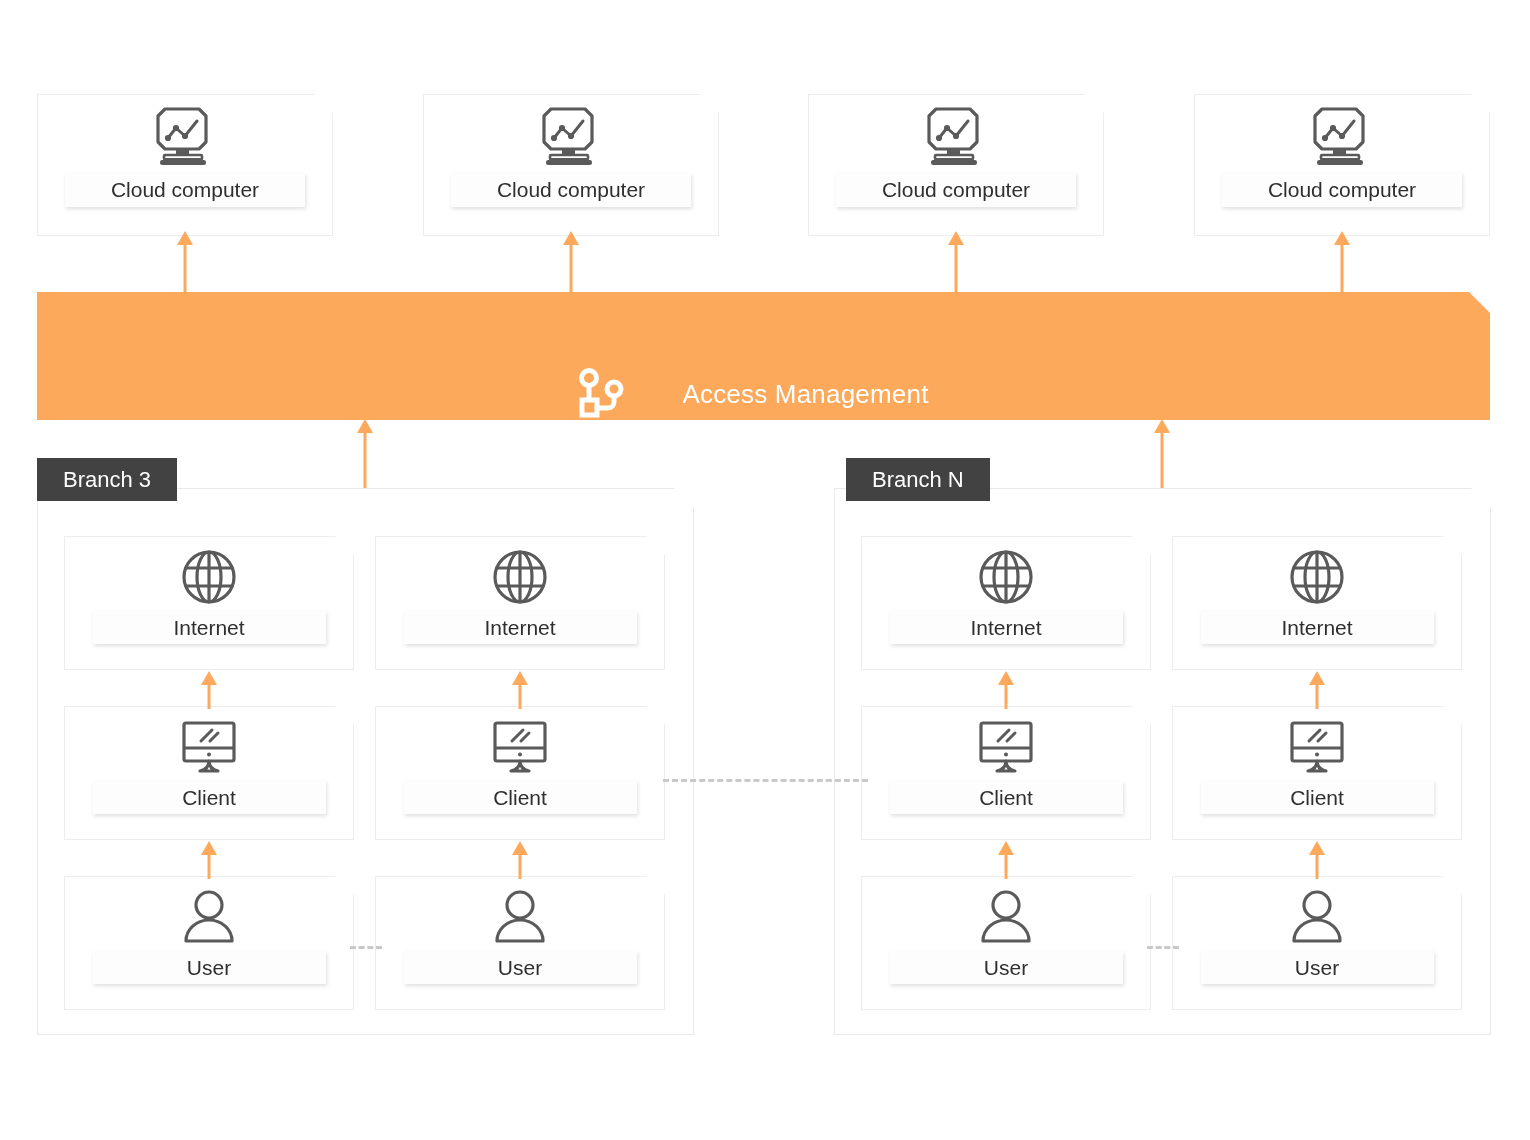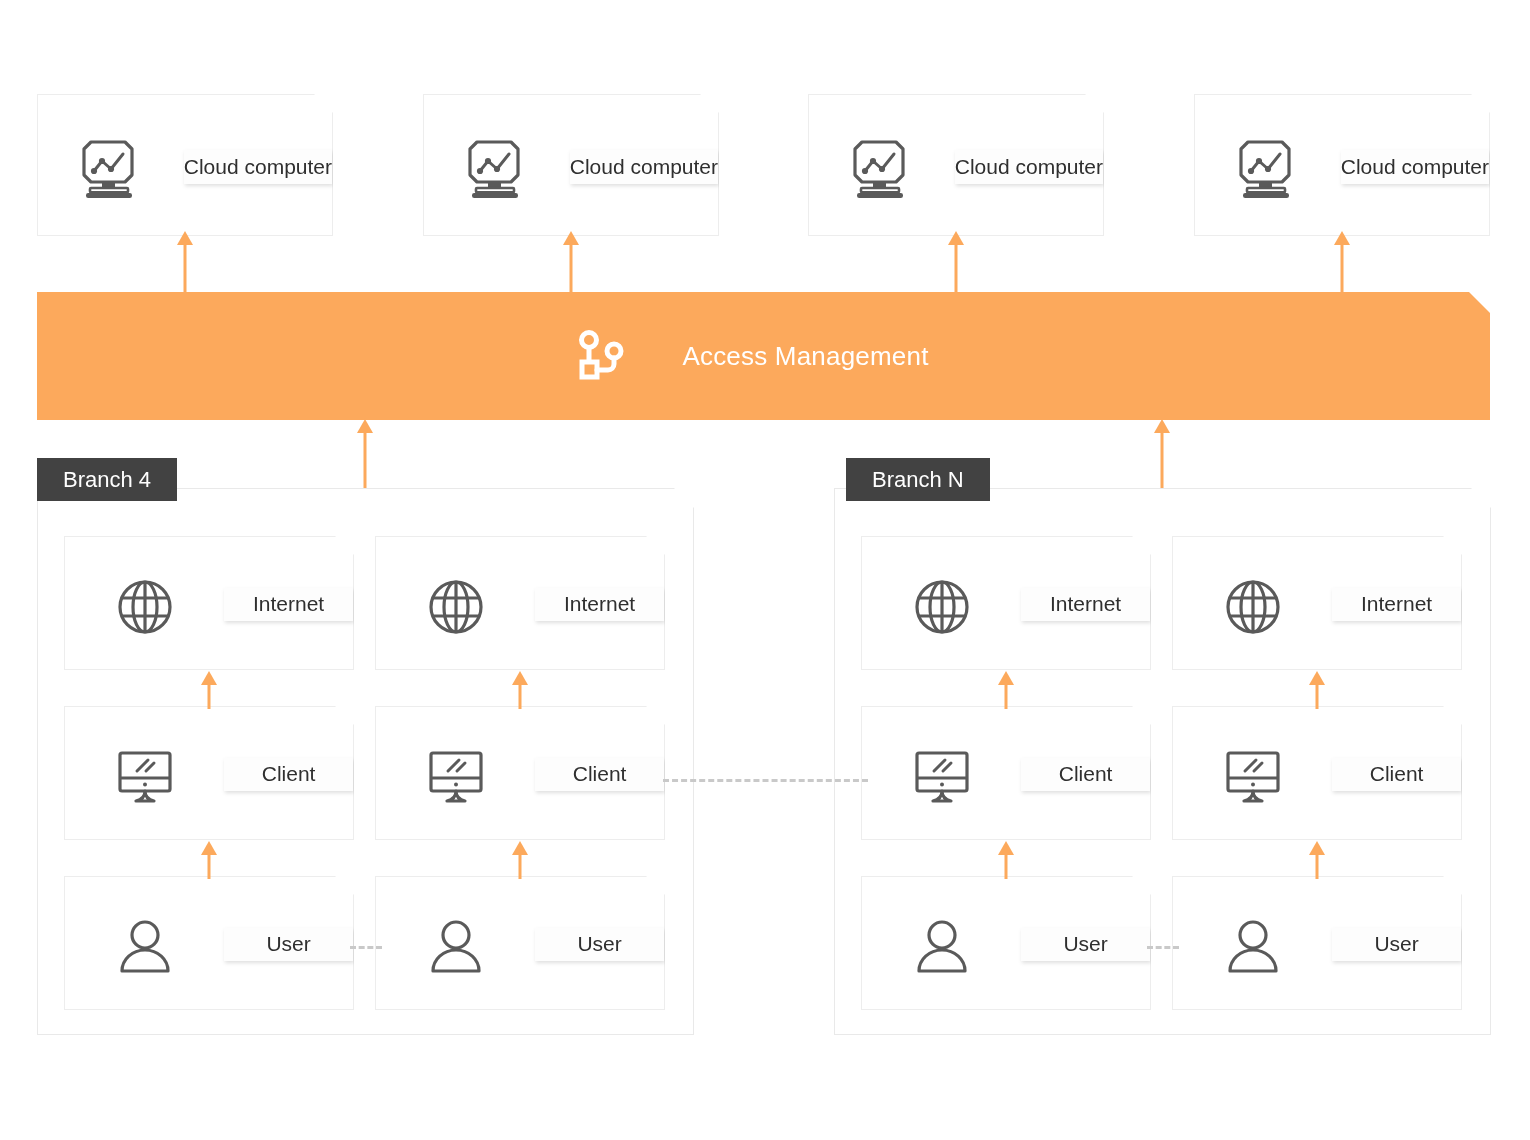--- a/index.html
+++ b/index.html
@@ -13,21 +13,21 @@
 
   
   .card {
     position: absolute;
     background: #ffffff;
     border: 1px solid #ededed;
     -webkit-clip-path: polygon(0 0, calc(100% - 19px) 0, 100% 19px, 100% 100%, 0 100%);
     clip-path: polygon(0 0, calc(100% - 19px) 0, 100% 19px, 100% 100%, 0 100%);
     filter: drop-shadow(2px 3px 4px rgba(0,0,0,0.11));
     display: flex;
-    flex-direction: row;
+    flex-direction: column;
     align-items: center;
   }
   .card .icon-wrap {
     display: flex; align-items: center; justify-content: center;
     width: 100%;
   }
   .card .label-box {
     background: #fdfdfd;
     box-shadow: 1px 2px 4px rgba(0,0,0,0.13);
     display: flex; align-items: center; justify-content: center;
@@ -43,21 +43,21 @@
   }
 
   
   .am-bar {
     position: absolute;
     left: 37px; top: 292px;
     width: 1453px; height: 128px;
     background: #fca95c;
     -webkit-clip-path: polygon(0 0, calc(100% - 21px) 0, 100% 21px, 100% 100%, 0 100%);
     clip-path: polygon(0 0, calc(100% - 21px) 0, 100% 21px, 100% 100%, 0 100%);
-    display: flex; align-items: center; justify-content: center;
+    display: flex; align-items: flex-end; justify-content: center;
   }
   .am-inner { display: flex; align-items: center; gap: 58px; transform: translateX(-10px); }
   .am-title { color: #ffffff; font-size: 26px; letter-spacing: .2px; }
 
   
   .arrow { position: absolute; width: 16px; }
   .arrow .shaft {
     position: absolute; left: 50%; transform: translateX(-50%);
     width: 3px; background: #fca95c; bottom: 0; top: 13px;
   }
@@ -211,21 +211,21 @@
     <div class="head"></div>
       <div class="shaft"></div>
   </div>
   <div class="arrow" style="left:1154px; top:419px; height:70px;">
     <div class="head"></div>
       <div class="shaft"></div>
   </div>
 
   <div class="branch" style="left:37px;"></div>
   <div class="branch-tab" style="left:37px;">
-    <span>Branch 4</span>
+    <span>Branch 3</span>
   </div>
 
   <div class="card node-card" style="left:64px; top:536px;">
     <div class="icon-wrap">
       <svg width="60" height="60" viewBox="0 0 60 60">
         <circle cx="30" cy="30" r="25" fill="none" stroke="#5a5a5a" stroke-width="3.2"></circle>
         <ellipse cx="30" cy="30" rx="12" ry="25" fill="none" stroke="#5a5a5a" stroke-width="3.2"></ellipse>
         <line x1="30" y1="5" x2="30" y2="55" stroke="#5a5a5a" stroke-width="3.2"></line>
         <line x1="6.5" y1="21" x2="53.5" y2="21" stroke="#5a5a5a" stroke-width="3.2"></line>
         <line x1="6.5" y1="39" x2="53.5" y2="39" stroke="#5a5a5a" stroke-width="3.2"></line>

